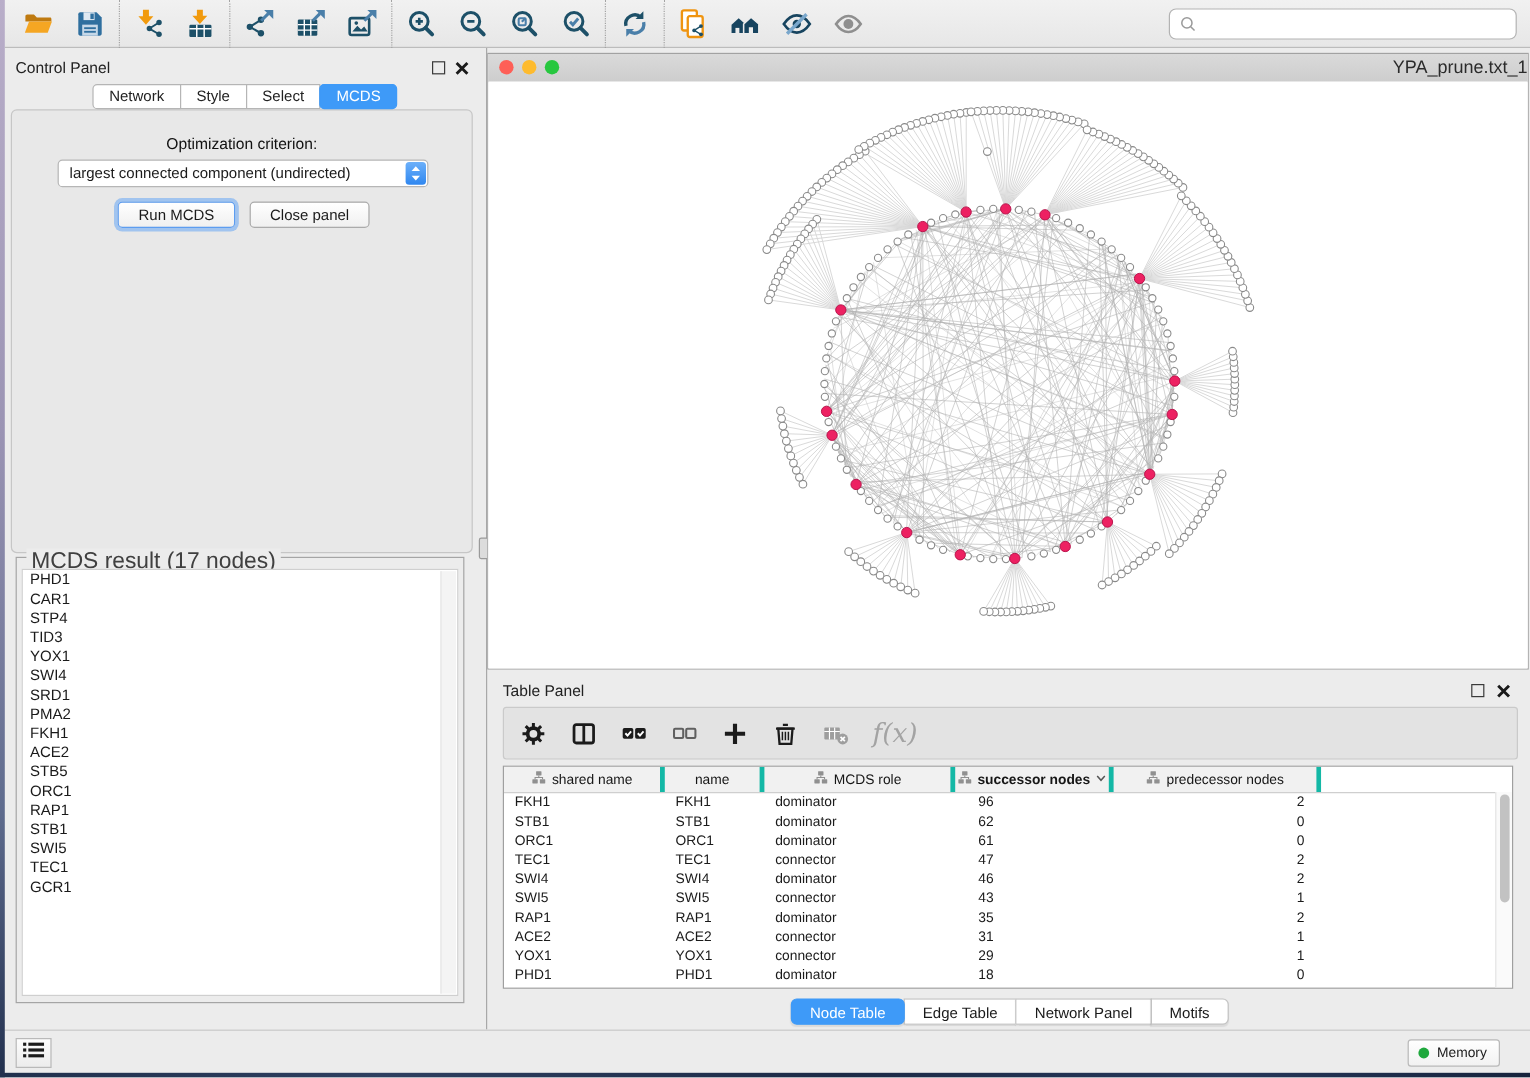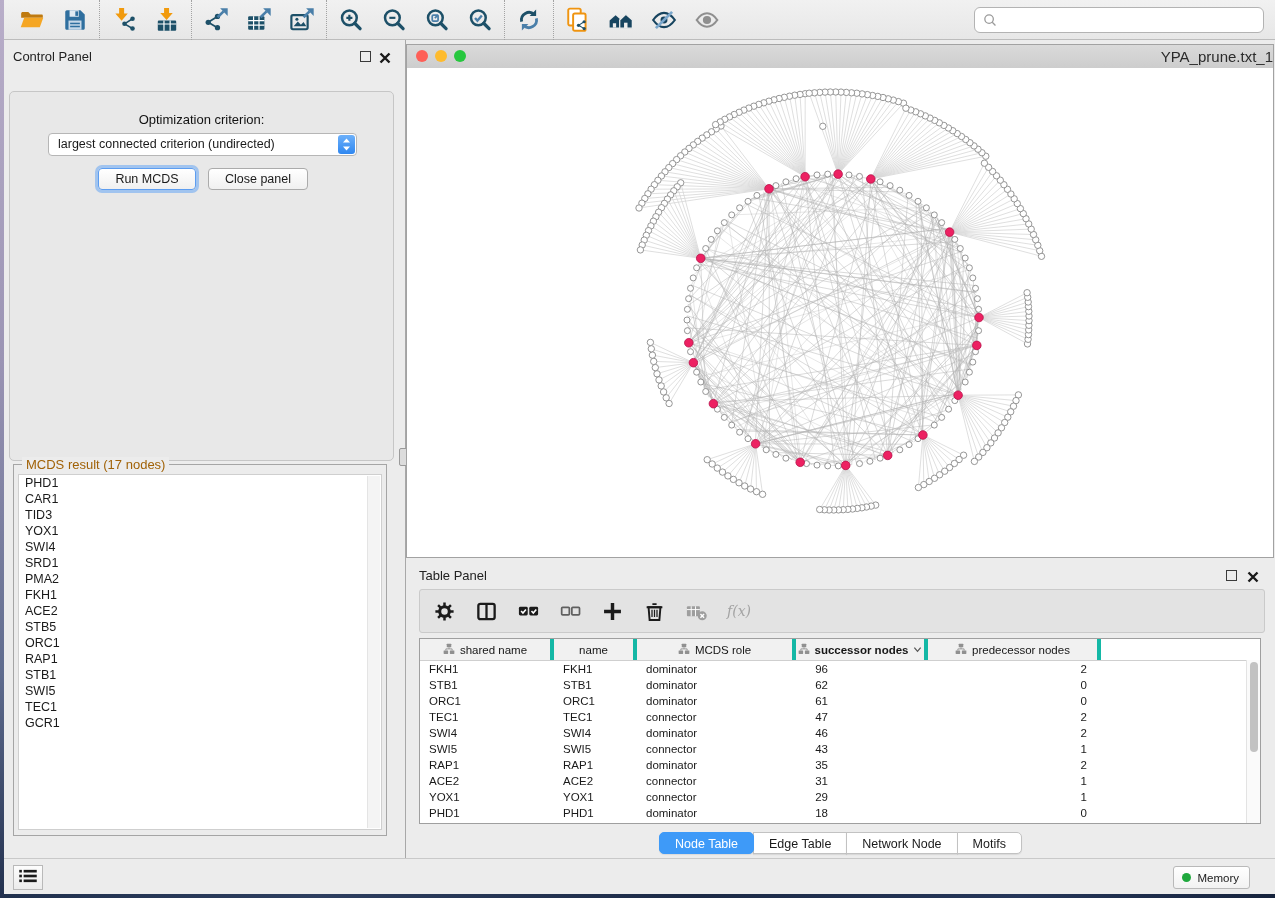--- a/index.html
+++ b/index.html
@@ -39,21 +39,21 @@
     border:1px solid #b6b6b6;border-radius:4px;font-size:12.5px;line-height:21px;
     padding-left:9px;cursor:pointer}
   .cp-stepper{position:absolute;right:1px;top:1px;width:17px;height:19px;border-radius:3px;
     background:linear-gradient(#6cb0fa,#2f87f0)}
   .cp-btn{position:absolute;top:76px;height:22px;line-height:20px;text-align:center;font-size:12.5px;
     background:linear-gradient(#ffffff,#f0f0f0);border:1px solid #ababab;border-radius:4px;
     box-sizing:border-box;cursor:pointer}
   .cp-btn.run{left:88px;width:98px;border-color:#5d9df0;box-shadow:0 0 0 3px rgba(90,160,246,.5)}
   .cp-btn.closep{left:198px;width:100px}
   .cp-fieldset{position:absolute;left:9px;right:15px;top:424px;height:370px;border:1px solid #a5a5a5}
-  .cp-legend{position:absolute;top:-8px;left:8px;background:#ececec;padding:0 4px;font-size:13px;color:#a16207}
+  .cp-legend{position:absolute;top:-8px;left:8px;background:#ececec;padding:0 4px;font-size:19px;color:#404040}
   .cp-list{position:absolute;left:4px;right:4px;top:9px;bottom:5px;background:#fff;
     border:1px solid #cfcfcf;overflow:hidden}
   .cp-list-item{font-size:12.5px;line-height:16px;padding-left:6px}
   .cp-list-track{position:absolute;right:1px;top:1px;bottom:1px;width:12px;background:#f4f4f4;
     border-left:1px solid #e4e4e4}
   .v-split{position:absolute;left:402px;top:40px;width:3px;height:818px;border-right:1px solid #a8a8a8}
   .v-split-handle{position:absolute;left:-3px;top:408px;width:9px;height:16px;background:#dcdcdc;
     border:1px solid #9a9a9a;border-radius:2px;cursor:col-resize}
   
   .net-window{position:absolute;left:406px;top:44px;right:1px;height:514px;background:#fff;
@@ -65,21 +65,21 @@
   .net-canvas{position:absolute;left:0;right:0;top:23px;bottom:0;background:#fff;overflow:hidden}
   
   .table-panel{position:absolute;left:406px;top:560px;right:1px;height:298px}
   .tp-title{position:absolute;left:13px;top:8px;font-size:13px;color:#222}
   .tp-toolbar{position:absolute;left:13px;right:9px;top:29px;height:44px;background:#e3e3e3;
     border:1px solid #cacaca;border-radius:3px;display:flex;align-items:center;gap:19px;
     padding:0 13px;box-sizing:border-box}
   .tp-ico{width:23px;height:23px;cursor:pointer}
   .tp-ico svg{width:100%;height:100%}
   .tp-ico.disabled{cursor:default}
-  .fx{font-family:"DejaVu Serif",serif;font-style:italic;font-size:14px;color:#a3a3a3;cursor:default}
+  .fx{font-family:"DejaVu Serif",serif;font-style:italic;font-size:22px;color:#a3a3a3;cursor:default}
   .tp-table{position:absolute;left:13px;right:13px;top:78px;height:186px;background:#fff;
     border:1px solid #9f9f9f;box-sizing:border-box;overflow:hidden}
   .tp-thead{display:flex;height:21px;background:#f1f1f1;border-bottom:1px solid #cfcfcf;font-size:11.5px}
   .tp-th{display:flex;align-items:center;justify-content:center;gap:5px;border-right:4px solid #14b8a6;
     box-sizing:border-box;color:#161616;cursor:pointer}
   .tp-th-fill{flex:1;background:#fff}
   .tp-row{display:flex;height:16px;line-height:16px;font-size:11.5px;cursor:pointer}
   .tp-td{box-sizing:border-box;padding-left:9px;white-space:nowrap;overflow:hidden}
   .tp-td.num{padding-left:0;text-align:right}
   .tp-vscroll{position:absolute;right:0;top:21px;bottom:0;width:13px;background:#fafafa;border-left:1px solid #e3e3e3}
@@ -247,40 +247,47 @@
   </div>
 
   <div class="control-panel">
     <span class="cp-title">Control Panel</span>
     <span class="panel-float" style="left:356px;top:11px"></span>
     <span class="panel-close" style="left:375px;top:10px">
       <svg viewBox="0 0 12 12" width="12" height="12">
           <path d="M1.5 1.5l9 9M10.5 1.5l-9 9" stroke="#1a1a1a" stroke-width="2.4"></path>
         </svg>
     </span>
+    <div class="cp-tabs" id="cp-tabs">
+        <div class="cp-tab">Network</div>
+        <div class="cp-tab">Style</div>
+        <div class="cp-tab">Select</div>
+        <div class="cp-tab active">MCDS</div>
+      </div>
     <div class="cp-card">
       <div class="cp-opt-label">Optimization criterion:</div>
       <div class="cp-select">
-        <span>largest connected criterion (undirected)</span>
+        <span>largest connected component (undirected)</span>
         <span class="cp-stepper">
           <svg viewBox="0 0 17 19" width="17" height="19">
               <path d="M5 7.5l3.5-4 3.5 4z" fill="#fff"></path>
               <path d="M5 11.5l3.5 4 3.5-4z" fill="#fff"></path>
             </svg>
         </span>
       </div>
       <div class="cp-btn run">Run MCDS</div>
       <div class="cp-btn closep">Close panel</div>
     </div>
     <div class="cp-fieldset">
       <span class="cp-legend">MCDS result (17 nodes)</span>
       <div class="cp-list" id="cp-list">
         <div class="cp-list-track"></div>
       <div class="cp-list-item">PHD1</div>
           <div class="cp-list-item">CAR1</div>
+          <div class="cp-list-item">STP4</div>
           <div class="cp-list-item">TID3</div>
           <div class="cp-list-item">YOX1</div>
           <div class="cp-list-item">SWI4</div>
           <div class="cp-list-item">SRD1</div>
           <div class="cp-list-item">PMA2</div>
           <div class="cp-list-item">FKH1</div>
           <div class="cp-list-item">ACE2</div>
           <div class="cp-list-item">STB5</div>
           <div class="cp-list-item">ORC1</div>
           <div class="cp-list-item">RAP1</div>
@@ -1213,21 +1220,21 @@
             <div class="tp-td num" style="width: 173px; padding-right: 14px;">0</div>
           </div>
         </div>
       <div class="tp-vscroll">
         <div class="tp-thumb"></div>
       </div>
     </div>
     <div class="tp-tabs" id="tp-tabs">
         <div class="tp-tab active">Node Table</div>
         <div class="tp-tab">Edge Table</div>
-        <div class="tp-tab">Network Node</div>
+        <div class="tp-tab">Network Panel</div>
         <div class="tp-tab">Motifs</div>
       </div>
   </div>
 
   <div class="status-bar">
     <div class="sb-left-btn">
       <span>
         <svg viewBox="0 0 20 16" width="18" height="14">
             <g fill="#1b1b1b">
               <rect x="0" y="1" width="3" height="3"></rect>

